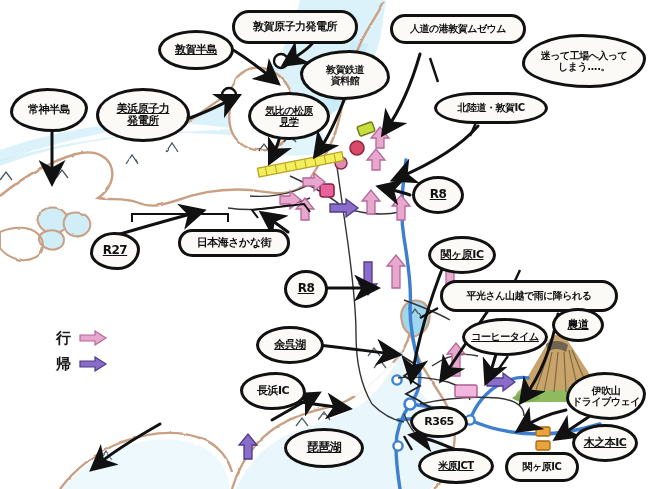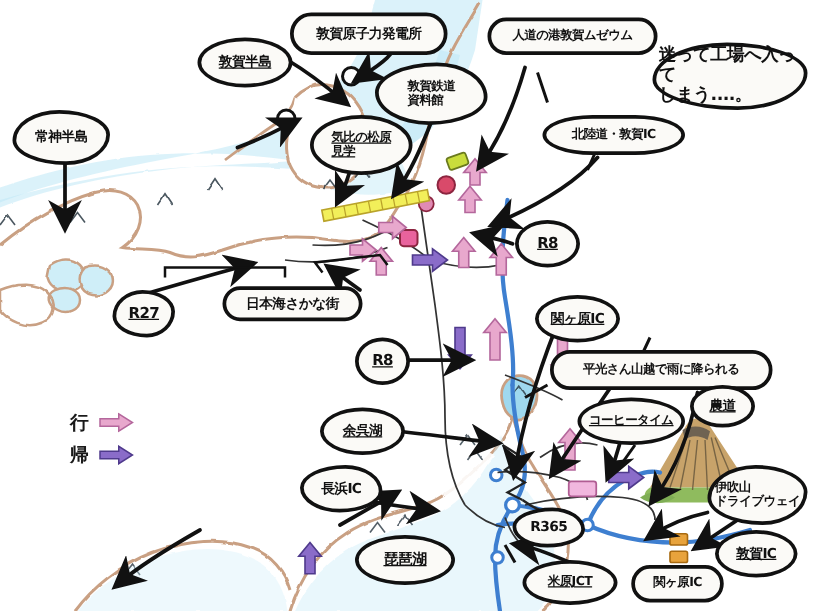--- a/index.html
+++ b/index.html
@@ -5,30 +5,30 @@
   html,body{margin:0;padding:0;background:#fff;}
   body{width:650px;height:489px;overflow:hidden;
        font-family:"DejaVu Sans","Liberation Sans",sans-serif;}
   #map{position:relative;width:650px;height:489px;background:#ffffff;}
   svg#canvas{position:absolute;left:0;top:0;width:650px;height:489px;}
 
   
   .bub{position:absolute;box-sizing:border-box;
        background:#fbfaf7;border:3px solid #111;
        display:flex;align-items:center;justify-content:center;
-       text-align:left;color:#111;line-height:1.12;
+       text-align:center;color:#111;line-height:1.12;
        font-weight:700;letter-spacing:-0.5px;
        transform-origin:center center;}
   .bub span{display:block;padding:0 2px;}
   .oval{border-radius:50%/50%;text-decoration:underline;}
   .round{border-radius:22px;}
   .pill{border-radius:40px/50%;}
   .blob{border-radius:48% 52% 45% 55%/55% 45% 55% 45%;}
   .blob2{border-radius:55% 45% 52% 48%/48% 55% 45% 52%;}
-  .f9{font-size:14px;}
+  .f9{font-size:10px;}
   .f10{font-size:10px;}
   .f11{font-size:11px;}
   .f12{font-size:12px;}
 
   
   #legend{position:absolute;left:56px;top:325px;width:70px;height:58px;}
   .lg-row{display:flex;align-items:center;height:26px;}
   .lg-ch{font-size:15px;font-weight:700;color:#1a1a1a;width:22px;
          font-family:"DejaVu Sans",sans-serif;}
   .lg-ar{width:30px;height:16px;}
@@ -266,20 +266,24 @@
     <g fill="none" stroke="#111" stroke-width="2">
       <path d="M132,222 L132,214 L228,214 L228,222"></path>
       <path d="M258,218 L252,210 L304,204 L310,212"></path>
     </g>
   </svg>
 
   <div class="bub blob f11" style="left:10px;top:88px;width:78px;height:44px;">
     <span>常神半島</span>
   </div>
 
+  <div class="bub oval f11" style="left:96px;top:88px;width:94px;height:54px;white-space:pre-line;">
+    <span>美浜原子力
+発電所</span>
+  </div>
 
   <div class="bub oval f11" style="left:158px;top:30px;width:76px;height:40px;">
     <span>敦賀半島</span>
   </div>
 
   <div class="bub round f11" style="left:232px;top:10px;width:126px;height:34px;">
     <span>敦賀原子力発電所</span>
   </div>
 
   <div class="bub blob2 f10" style="left:300px;top:50px;width:90px;height:50px;white-space:pre-line;">
@@ -348,21 +352,21 @@
   <div class="bub blob f10" style="left:566px;top:372px;width:80px;height:48px;white-space:pre-line;">
     <span>伊吹山
 ドライブウェイ</span>
   </div>
 
   <div class="bub oval f10" style="left:462px;top:318px;width:86px;height:38px;">
     <span>コーヒータイム</span>
   </div>
 
   <div class="bub oval f11" style="left:572px;top:424px;width:66px;height:38px;">
-    <span>敦賀IC</span>
+    <span>木之本IC</span>
   </div>
 
   <div class="bub blob2 f11" style="left:410px;top:406px;width:58px;height:32px;">
     <span>R365</span>
   </div>
 
   <div class="bub oval f10" style="left:418px;top:448px;width:76px;height:36px;">
     <span>米原JCT</span>
   </div>
 

